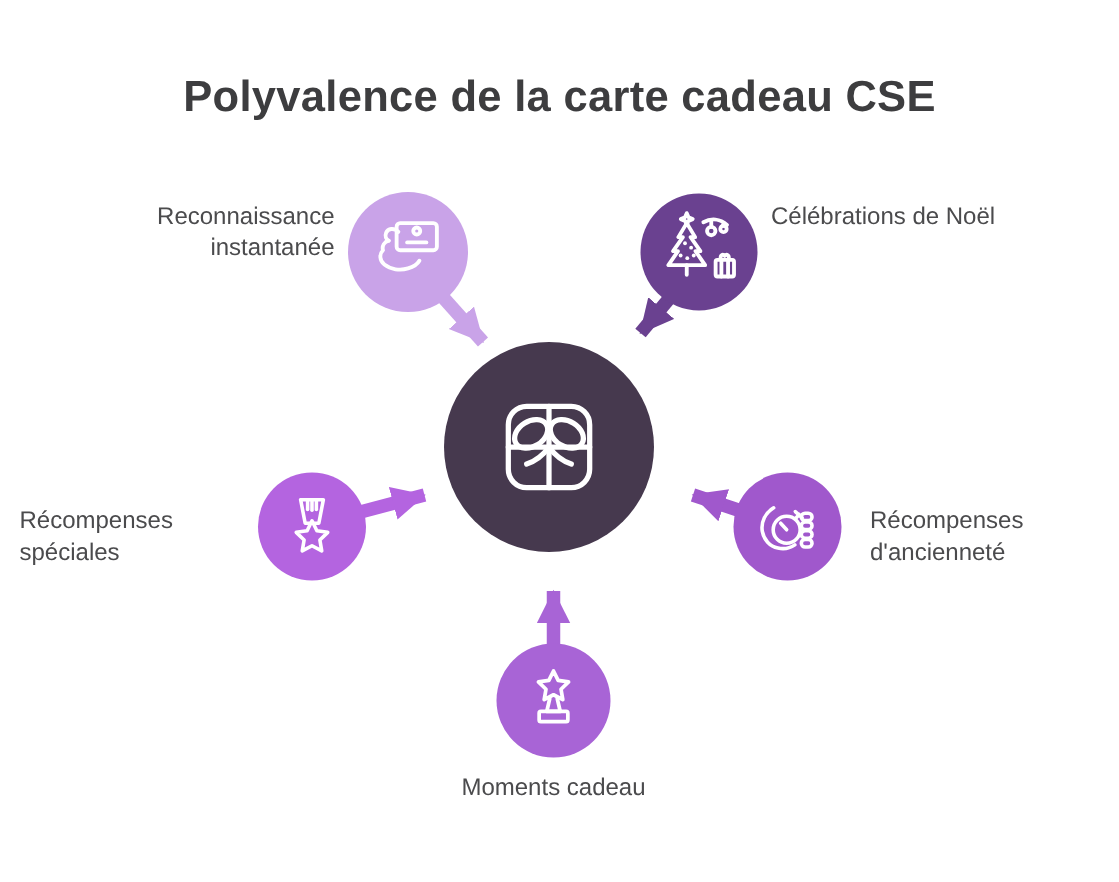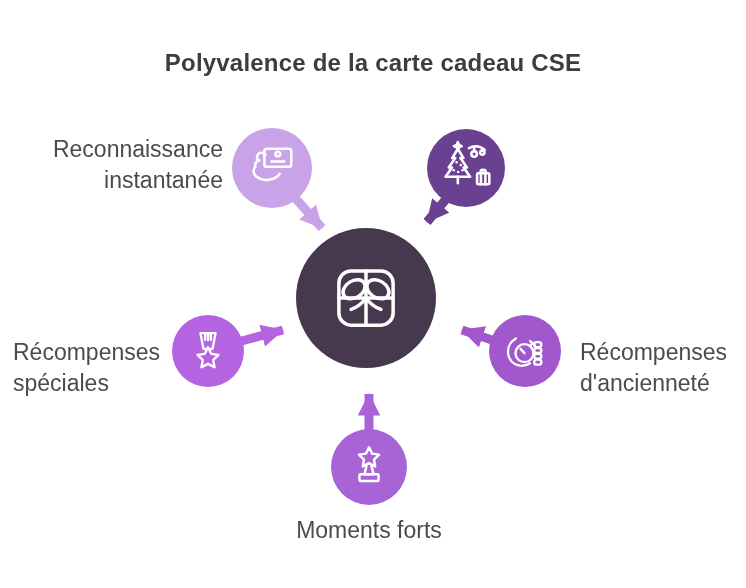--- a/index.html
+++ b/index.html
@@ -6,21 +6,21 @@
   body {
     width:746px; height:588px;
     background:var(--c-background, #ffffff);
     font-family:"Liberation Sans", sans-serif;
     position:relative; overflow:hidden;
   }
   .stage { position:absolute; inset:0; }
 
   .title {
     position:absolute; top:49px; left:0; width:746px;
-    text-align:center; font-size:24px; font-weight:700;
+    text-align:center; font-size:29px; font-weight:700;
     color:var(--c-title, #3d3d3f); letter-spacing:0.2px;
   }
 
   svg.arrows { position:absolute; left:0; top:0; z-index:1; }
   .arrow { fill:none; stroke-width:9; stroke-linecap:butt; }
   .a-recognition { stroke:var(--c-recognition); }
   .a-christmas   { stroke:var(--c-christmas); }
   .a-special     { stroke:var(--c-special); }
   .a-seniority   { stroke:var(--c-seniority); }
   .a-moments     { stroke:var(--c-moments); }
@@ -42,21 +42,21 @@
   .circle-moments     { left:331px; top:429px; width:76px;  height:76px;  background:var(--c-moments); }
 
   .icon-stroke {
     fill:none; stroke:#ffffff; stroke-width:2.2;
     stroke-linecap:round; stroke-linejoin:round;
   }
   .icon-fill { fill:#ffffff; stroke:none; }
   .hub .icon-stroke { stroke-width:2; }
 
   .label {
-    position:absolute; z-index:2; font-size:23px; line-height:1.33;
+    position:absolute; z-index:2; font-size:16px; line-height:1.33;
     color:var(--c-label, #4b4b4d);
   }
   .label-recognition { left:43px;  top:134px; width:180px; text-align:right; }
   .label-christmas   { left:514px; top:134px; width:170px; text-align:left; }
   .label-special     { left:13px;  top:337px; width:140px; text-align:left; }
   .label-seniority   { left:580px; top:337px; width:170px; text-align:left; }
   .label-moments     { left:269px; top:515px; width:200px; text-align:center; }
 </style>
 </head>
 <body>
@@ -127,20 +127,21 @@
       <line x1="31" y1="6" x2="31" y2="9.6"></line>
       <circle cx="31" cy="12" r="2.4"></circle>
       <line x1="38" y1="7.2" x2="38" y2="9"></line>
       <circle cx="38" cy="10.8" r="1.8"></circle>
       <rect x="33.5" y="28.5" width="10.5" height="9.5" rx="1"></rect>
       <line x1="36.8" y1="28.5" x2="36.8" y2="38"></line>
       <line x1="40.6" y1="28.5" x2="40.6" y2="38"></line>
       <path d="M36.5 28 c-.6 -2 1 -3.1 2.2 -1.8 c1.2 -1.3 2.8 -.2 2.2 1.8"></path>
     </svg>
   </div>
+  <div class="label label-christmas">Célébrations de Noël</div>
 
   <div class="circle circle-special">
     <svg width="52" height="52" viewBox="0 0 48 48" class="icon-stroke" aria-hidden="true">
       <path d="M17 7.5 h14 l-2.8 14.5 h-8.4 z"></path>
       <line x1="21.3" y1="7.5" x2="21.3" y2="13.5"></line>
       <line x1="24" y1="7.5" x2="24" y2="14"></line>
       <line x1="26.7" y1="7.5" x2="26.7" y2="13.5"></line>
       <path d="M24 20.5 l3 6.1 6.7 1 -4.85 4.7 1.15 6.7 -6 -3.15 -6 3.15 1.15 -6.7 -4.85 -4.7 6.7 -1 z"></path>
     </svg>
   </div>
@@ -161,15 +162,15 @@
   </div>
   <div class="label label-seniority">Récompenses d'ancienneté</div>
 
   <div class="circle circle-moments">
     <svg width="54" height="54" viewBox="0 0 48 48" class="icon-stroke" aria-hidden="true">
       <path d="M24 6.5 l2.75 5.6 6.2 .9 -4.5 4.35 1.07 6.15 -5.52 -2.9 -5.52 2.9 1.07 -6.15 -4.5 -4.35 6.2 -.9 z"></path>
       <path d="M21.8 22.8 l-1.8 7.7 h8 l-1.8 -7.7"></path>
       <rect x="15.5" y="30.5" width="17" height="6" rx="1"></rect>
     </svg>
   </div>
-  <div class="label label-moments">Moments forts</div>
+  <div class="label label-moments">Moments cadeau</div>
 
 </div>
 
 </body></html>

